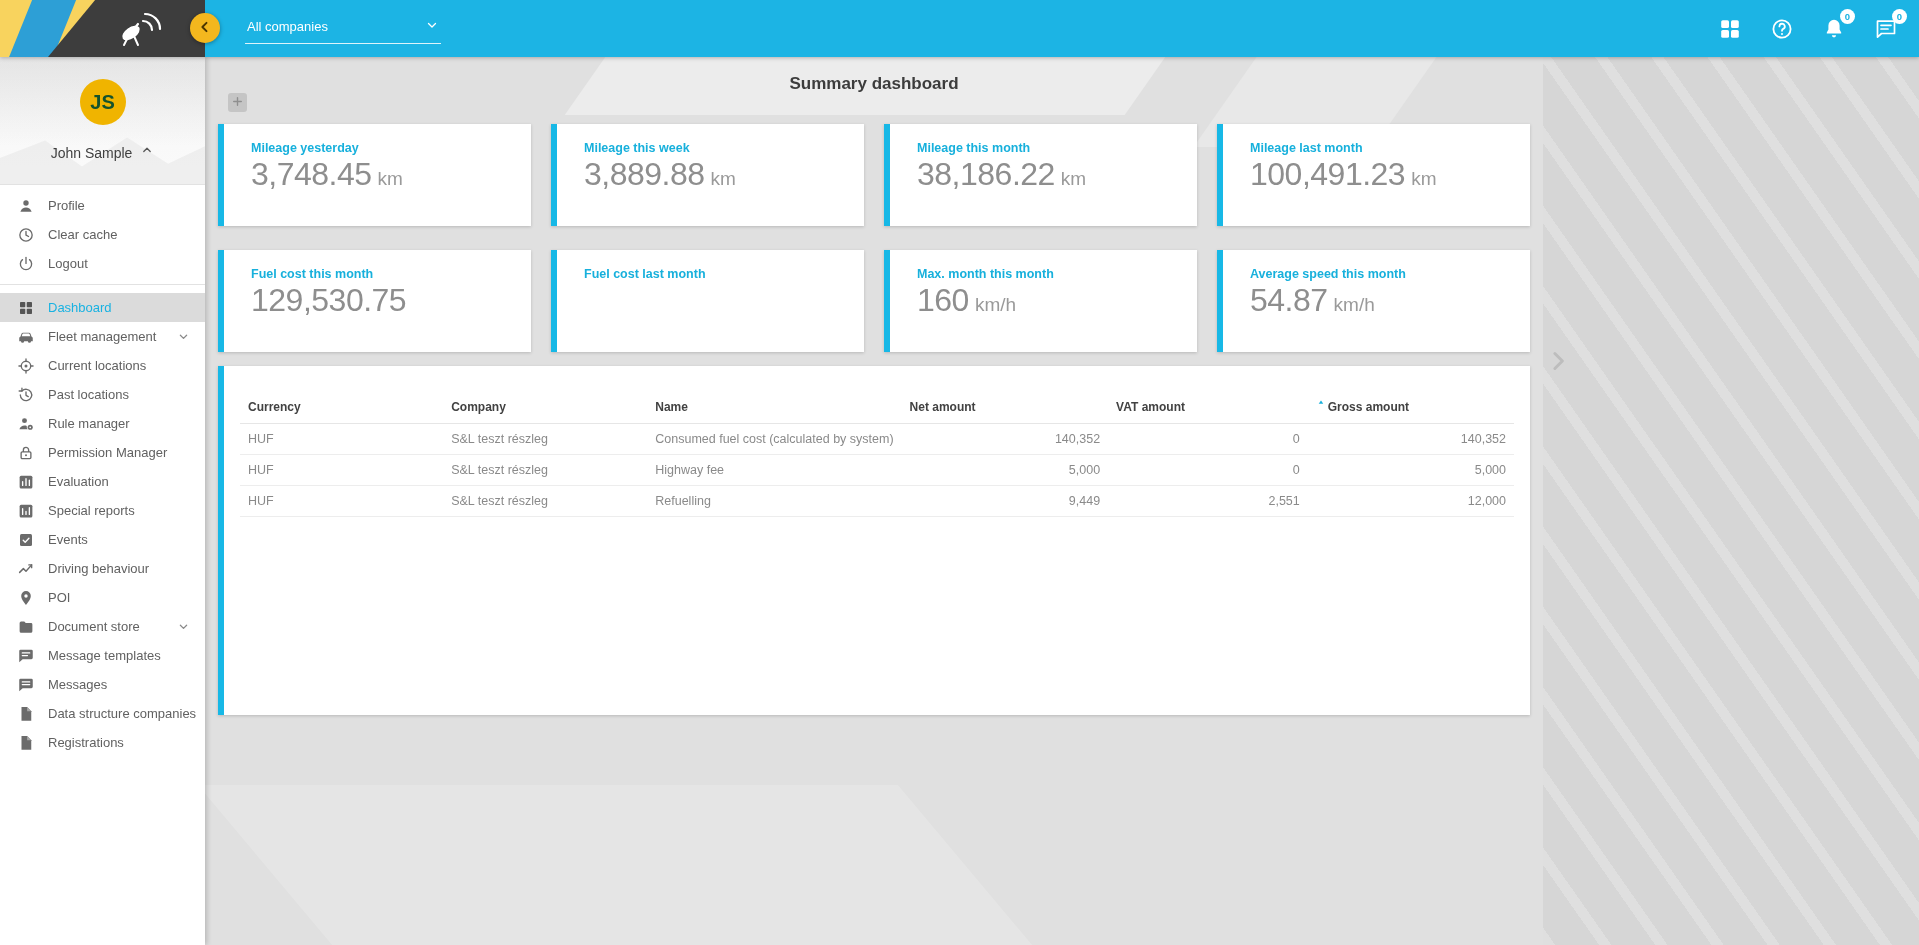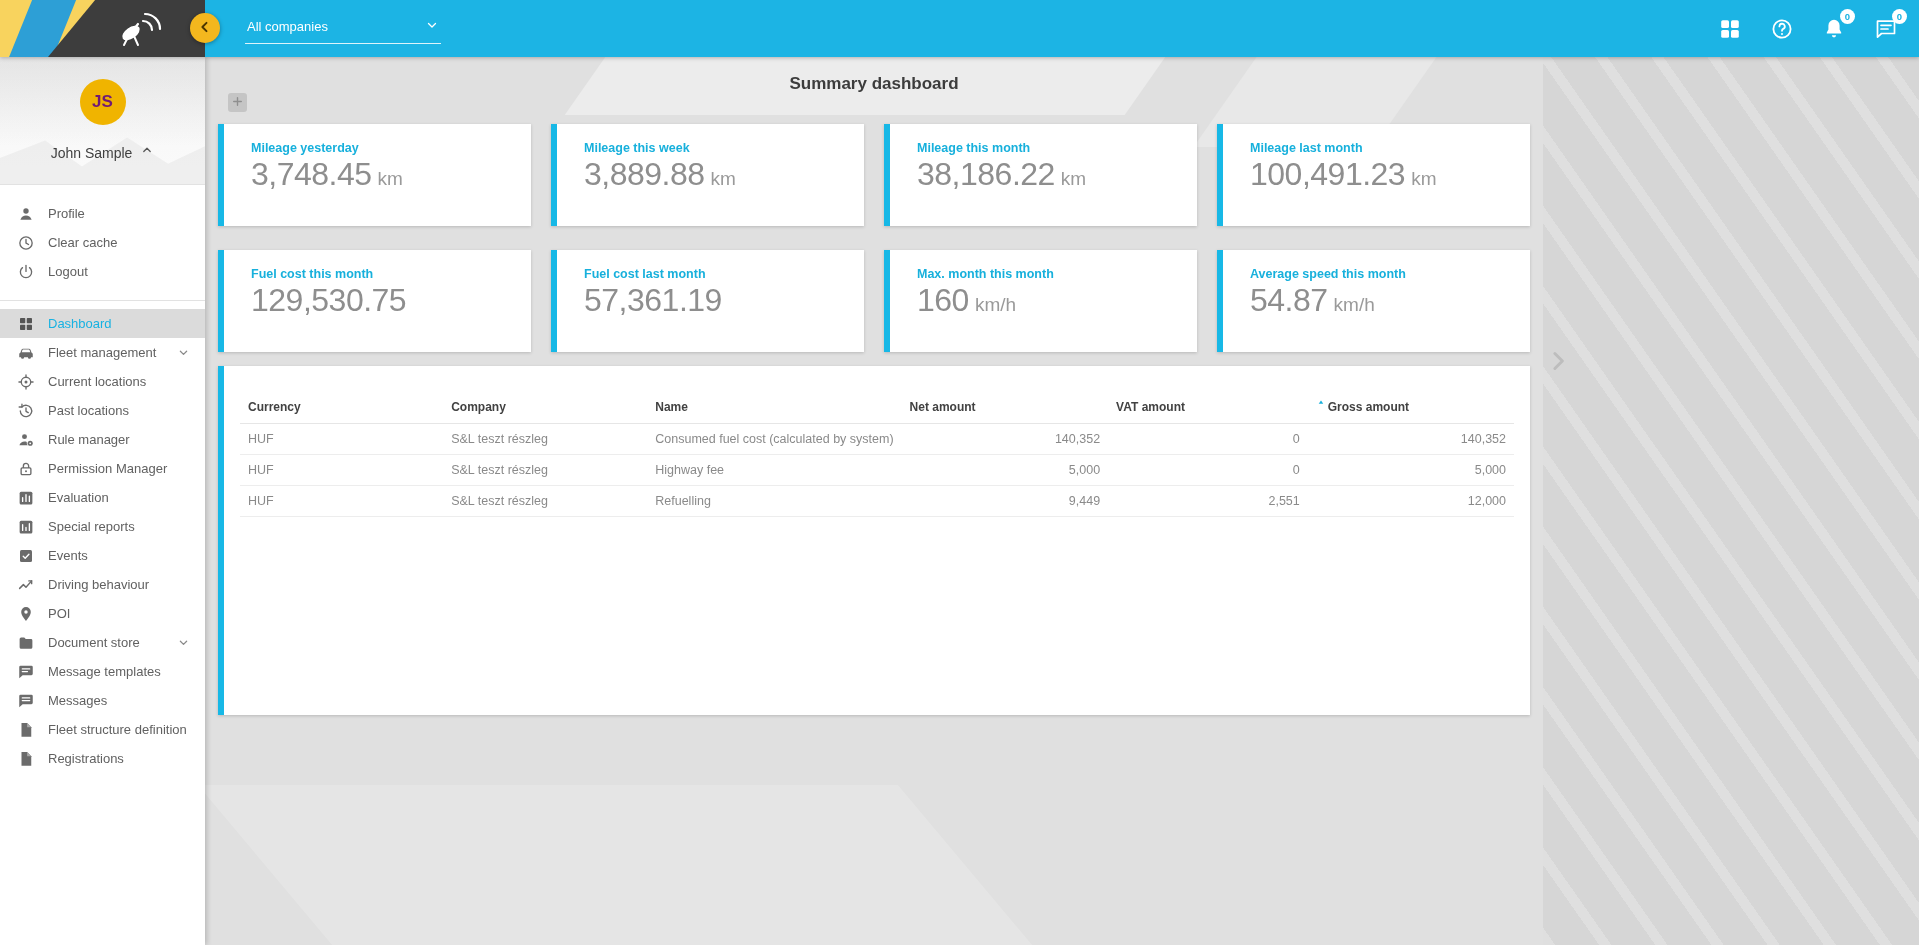--- a/index.html
+++ b/index.html
@@ -38,27 +38,27 @@
   .sidebar { position:absolute; left:0; top:57px; width:205px; bottom:0; background:#fff;
              z-index:30; box-shadow:2px 0 5px rgba(0,0,0,.18); overflow:hidden; }
   .profile-hd { position:relative; height:128px; border-bottom:1px solid #e2e2e2;
                 display:flex; flex-direction:column; align-items:center; justify-content:flex-start;
                 background:linear-gradient(180deg,#f4f4f4,#fbfbfb); }
   .profile-hd::before { content:""; position:absolute; inset:0;
                 background:linear-gradient(180deg, rgba(200,200,200,.35), rgba(255,255,255,0) 70%); }
   .profile-hd::after { content:""; position:absolute; left:0; right:0; bottom:0; height:58px; background:#e9e9e9;
                 clip-path:polygon(0 100%, 0 55%, 22% 25%, 40% 70%, 62% 20%, 82% 65%, 100% 35%, 100% 100%); opacity:.7; }
   .avatar { position:relative; z-index:2; margin-top:22px; width:46px; height:46px; border-radius:50%;
-            background:#f0b400; color:#701a75; font-size:17px; font-weight:bold;
+            background:#f0b400; color:#14532d; font-size:20px; font-weight:bold;
             display:flex; align-items:center; justify-content:center; }
   .user-row { position:relative; z-index:2; margin-top:18px; display:flex; align-items:flex-end; gap:8px; cursor:pointer; }
   .user-name { font-size:14px; color:#3f3f3f; }
   .user-row svg { width:14px; height:14px; }
 
-  .account-list { padding:14px 0; border-bottom:1px solid #e2e2e2; }
+  .account-list { padding:6px 0; border-bottom:1px solid #e2e2e2; }
   .menu-list { padding:8px 0 0 0; list-style:none; }
   .account-list ul, .menu-list { list-style:none; }
   .mi { height:29px; display:flex; align-items:center; padding:0 14px 0 17px; gap:13px; cursor:pointer; }
   .mi .icon { width:18px; height:18px; flex:0 0 18px; display:flex; align-items:center; justify-content:center; }
   .mi .icon svg { width:18px; height:18px; }
   .mi-label { font-size:13px; color:#616161; white-space:nowrap; }
   .mi.active { background:#dbdbdb; }
   .mi.active .mi-label { color:#18b2e2; }
   .mi-caret { margin-left:auto; display:flex; }
   .mi-caret svg { width:15px; height:15px; }
@@ -361,21 +361,21 @@
         </span>
         <span class="mi-label">Messages</span>
       </li>
       <li class="mi">
         <span class="icon">
           <svg viewBox="0 0 24 24">
               <path d="M6 2.8h7.5L19 8.3V21H6z" fill="#6b6b6b"></path>
               <path d="M13.5 2.8v5.5H19z" fill="#a8a8a8"></path>
             </svg>
         </span>
-        <span class="mi-label">Fleet structure definition</span>
+        <span class="mi-label">Data structure companies</span>
       </li>
       <li class="mi">
         <span class="icon">
           <svg viewBox="0 0 24 24">
               <path d="M6 2.8h7.5L19 8.3V21H6z" fill="#6b6b6b"></path>
               <path d="M13.5 2.8v5.5H19z" fill="#a8a8a8"></path>
             </svg>
         </span>
         <span class="mi-label">Registrations</span>
       </li>
@@ -429,24 +429,20 @@
       </div>
       <div class="card">
         <div class="card-label">Fuel cost this month</div>
         <div class="card-row">
             <span class="card-value">129,530.75</span>
             <span class="card-unit"></span>
           </div>
       </div>
       <div class="card">
         <div class="card-label">Fuel cost last month</div>
-        <div class="card-row">
-            <span class="card-value">57,361.19</span>
-            <span class="card-unit"></span>
-          </div>
       </div>
       <div class="card">
         <div class="card-label">Max. month this month</div>
         <div class="card-row">
             <span class="card-value">160</span>
             <span class="card-unit">km/h</span>
           </div>
       </div>
       <div class="card">
         <div class="card-label">Average speed this month</div>

